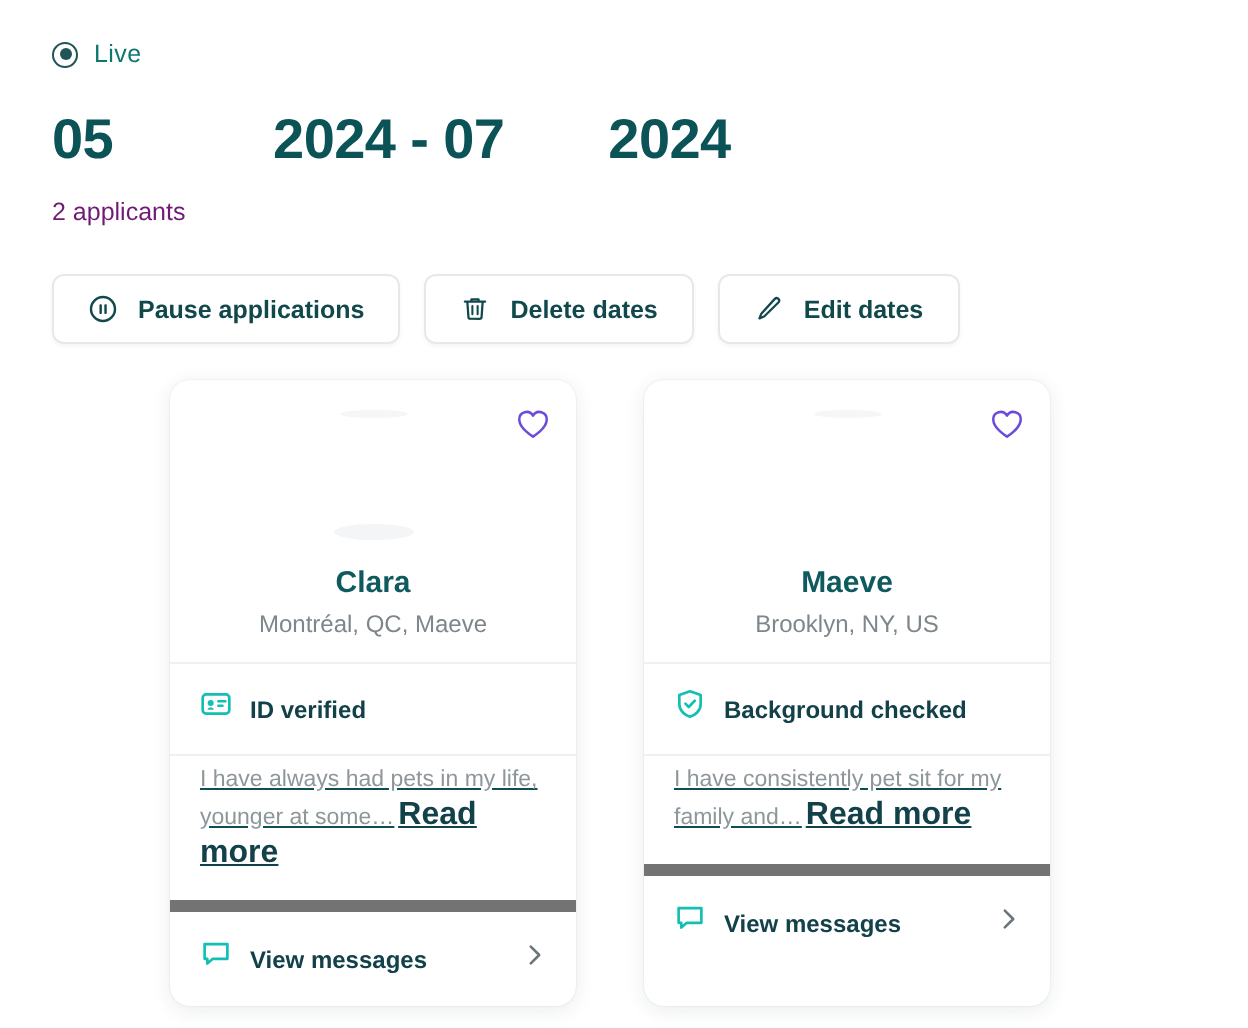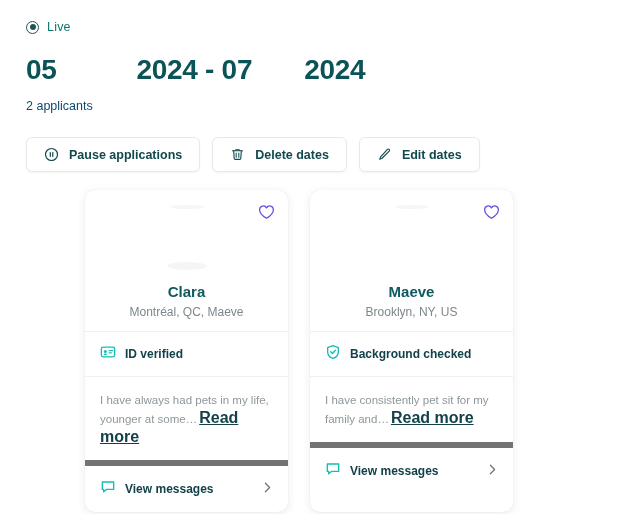--- a/index.html
+++ b/index.html
@@ -63,21 +63,21 @@
     white-space: nowrap;
   }
   .date-heading .seg-start-day { margin-right: 80px; }
   .date-heading .seg-range     { margin-right: 52px; }
 
   .applicant-count {
     position: absolute;
     left: 26px;
     top: 99px;
     font-size: 12.5px;
-    color: #0c4a6e;
+    color: #701a75;
   }
 
   
   .actions {
     position: absolute;
     left: 26px;
     top: 137px;
     display: flex;
     gap: 12px;
   }
@@ -99,21 +99,21 @@
     white-space: nowrap;
   }
   .action-btn svg { display: block; flex: none; }
 
   
   .cards {
     position: absolute;
     left: 85px;
     top: 190px;
     display: flex;
-    gap: 22px;
+    gap: 34px;
   }
   .app-card {
     width: 203px;
     background: #ffffff;
     border-radius: 10px;
     box-shadow: 0 2px 10px rgba(20,45,55,.09), 0 0 1px rgba(20,45,55,.12);
     overflow: hidden;
     display: flex;
     flex-direction: column;
   }
@@ -169,22 +169,23 @@
     box-sizing: border-box;
   }
   .verif-label {
     font-size: 12px;
     font-weight: bold;
     color: #13414a;
   }
 
   .bio-row {
     border-top: 1px solid #eef0f1;
-    padding: 13px 15px 14px;
-    box-sizing: border-box;
+    padding: 2px 15px 14px;
+    box-sizing: border-box;
+    text-decoration: underline;
   }
   .bio-text {
     font-size: 11.5px;
     line-height: 17px;
     color: #8d979b;
   }
   .read-more {
     font-weight: bold;
     color: #13414a;
     text-decoration: underline;

